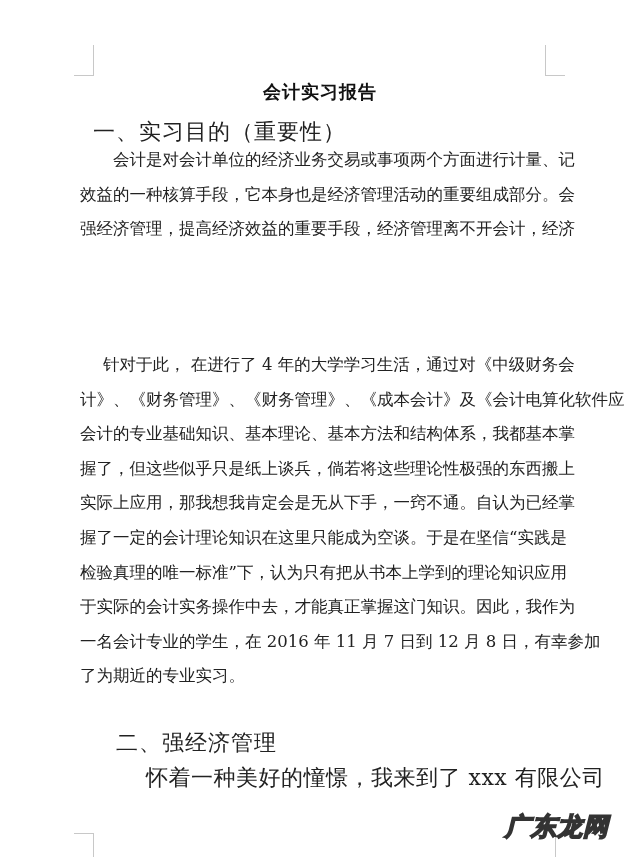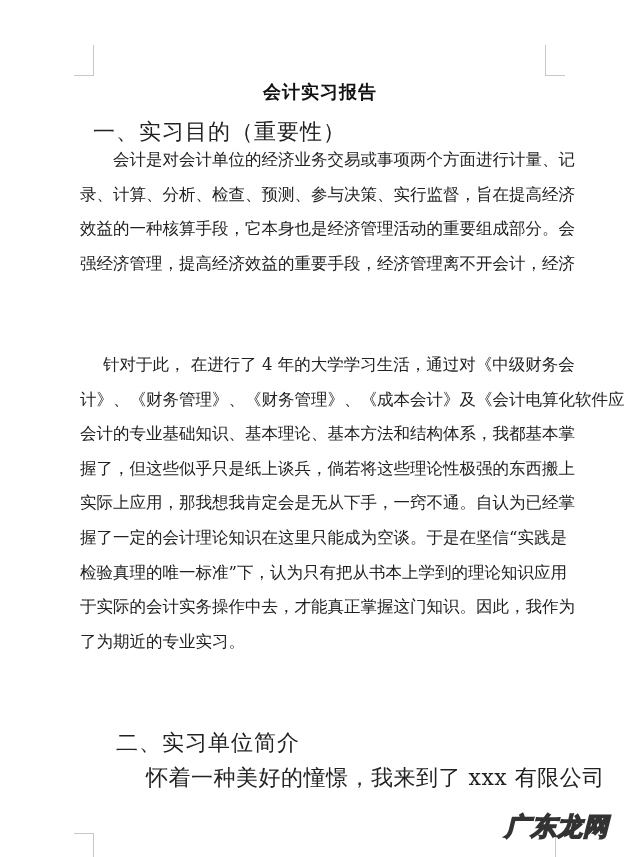--- a/index.html
+++ b/index.html
@@ -36,34 +36,34 @@
 <div class="mark" style="left:74px;top:833px;width:20px;height:1px;"></div>
 <div class="mark" style="left:93px;top:833px;width:1px;height:24px;"></div>
 <div class="mark" style="left:555px;top:835px;width:1px;height:22px;"></div>
 
 <div class="title">会计实习报告</div>
 
 <div class="heading" style="left:93px;top:117px;">一、实习目的（重要性）</div>
 
 <div class="para" style="top:143px;">
   <span class="line" style="padding-left:33px;">会计是对会计单位的经济业务交易或事项两个方面进行计量、记</span>
-  <span class="line">录、计算、分析、检查、预测、参与决策、实行监督，旨在提高经济</span>
   <span class="line">效益的一种核算手段，它本身也是经济管理活动的重要组成部分。会</span>
   <span class="line">强经济管理，提高经济效益的重要手段，经济管理离不开会计，经济</span>
 </div>
 
 <div class="para" style="top:348px;">
   <span class="line" style="padding-left:23px;">针对于此，  在进行了 4 年的大学学习生活，通过对《中级财务会</span>
   <span class="line">计》、《财务管理》、《财务管理》、《成本会计》及《会计电算化软件应</span>
   <span class="line">会计的专业基础知识、基本理论、基本方法和结构体系，我都基本掌</span>
   <span class="line">握了，但这些似乎只是纸上谈兵，倘若将这些理论性极强的东西搬上</span>
   <span class="line">实际上应用，那我想我肯定会是无从下手，一窍不通。自认为已经掌</span>
   <span class="line">握了一定的会计理论知识在这里只能成为空谈。于是在坚信“实践是</span>
   <span class="line">检验真理的唯一标准”下，认为只有把从书本上学到的理论知识应用</span>
   <span class="line">于实际的会计实务操作中去，才能真正掌握这门知识。因此，我作为</span>
+  <span class="line">一名会计专业的学生，在 2016 年 11 月 7 日到 12 月 8 日，有幸参加</span>
   <span class="line">了为期近的专业实习。</span>
 </div>
 
-<div class="heading" style="left:116px;top:728px;">二、实习单位简介</div>
+<div class="heading" style="left:116px;top:728px;">二、强经济管理</div>
 
 <div class="heading" style="left:146px;top:763px;letter-spacing:0.5px;">怀着一种美好的憧憬，我来到了 xxx 有限公司</div>
 
 <div class="watermark">广东龙网</div>
 
 </body></html>

